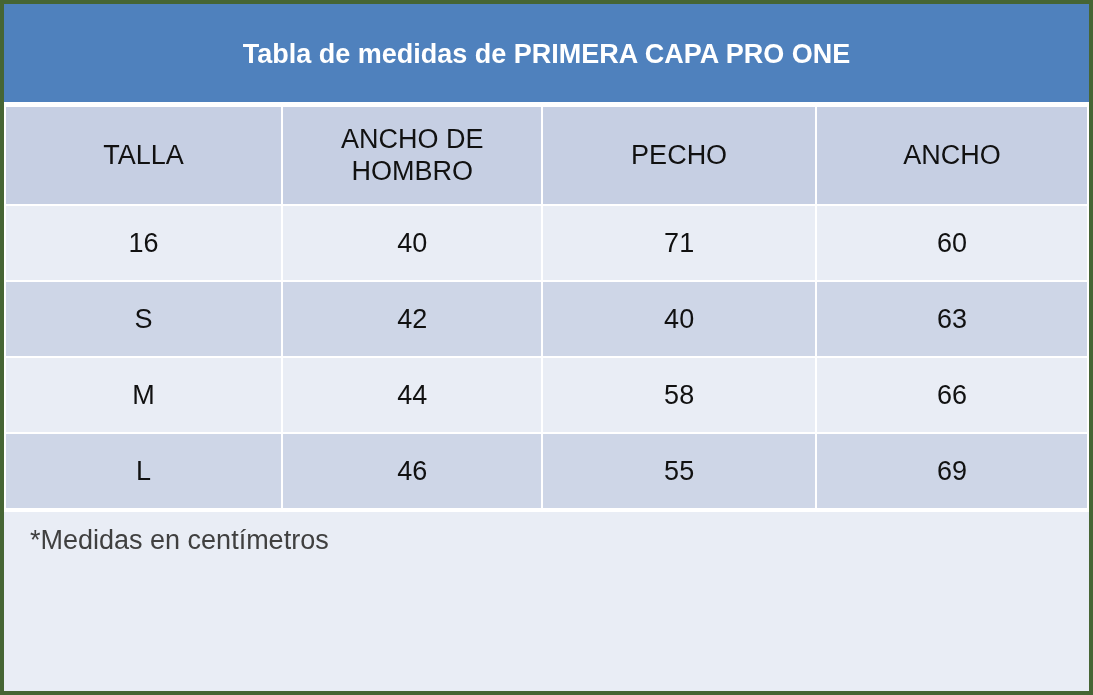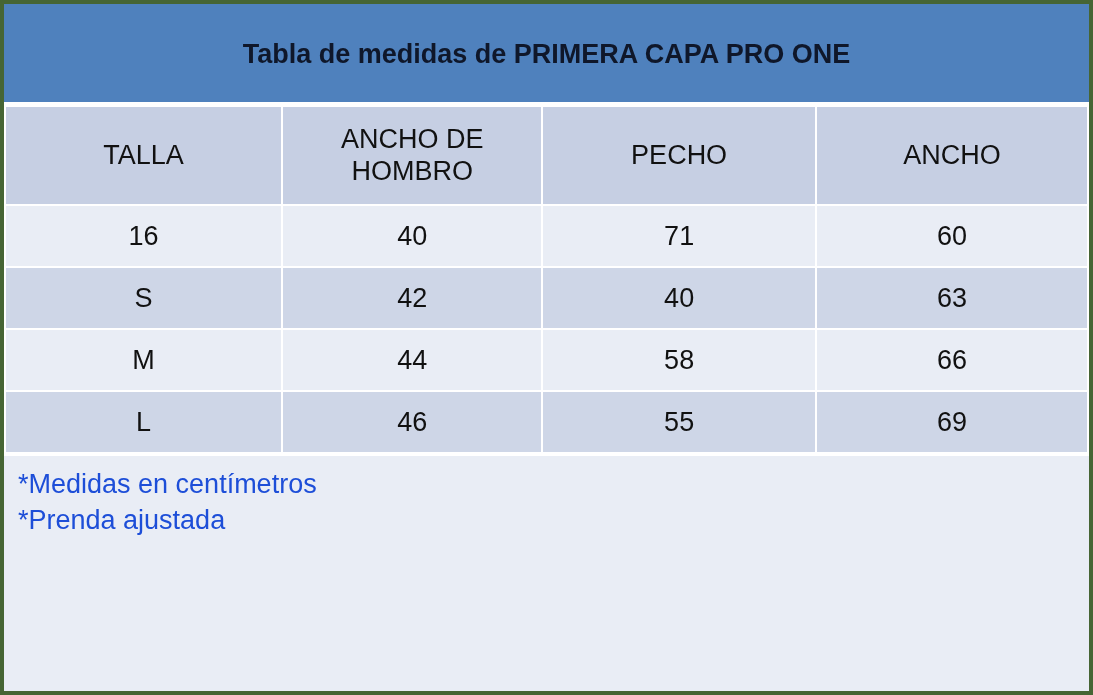--- a/index.html
+++ b/index.html
@@ -26,21 +26,21 @@
     left: 0;
     top: 0;
     width: 1085px;
     height: 687px;
     box-sizing: border-box;
     display: flex;
     flex-direction: column;
   }
   .title-bar {
     background: #4f81bd;
-    color: #0f172a;
+    color: #ffffff;
     font-size: 27px;
     font-weight: bold;
     text-align: center;
     height: 101px;
     line-height: 101px;
     box-sizing: border-box;
     border-bottom: 3px solid #ffffff;
     overflow: hidden;
     white-space: nowrap;
   }
@@ -54,21 +54,21 @@
   table.measure col.c3 { width: 25.3%; }
   table.measure col.c4 { width: 25.1%; }
 
   table.measure th,
   table.measure td {
     border: 2px solid #ffffff;
     text-align: center;
     font-size: 27px;
     color: #111111;
     font-weight: normal;
-    padding: 0;
+    padding: 7px;
   }
   table.measure thead th {
     background: #c6cfe3;
     height: 97px;
     line-height: 1.15;
     vertical-align: middle;
     padding: 0 6px;
   }
   table.measure tbody td {
     height: 60px;
@@ -79,23 +79,24 @@
 
   .footnotes {
     background: #e9edf5;
     flex: 1 1 auto;
     padding: 10px 0 0 14px;
     box-sizing: border-box;
     border-top: 2px solid #ffffff;
   }
   .footnote {
     font-size: 27px;
-    color: #1d4ed8;
+    color: #404040;
     line-height: 1.35;
     white-space: nowrap;
+    margin-left: 12px;
   }
 </style>
 </head>
 <body>
 
 <div class="page">
   <div class="table-wrap">
 
     <div class="title-bar">Tabla de medidas de PRIMERA CAPA PRO ONE</div>
 
@@ -137,17 +138,16 @@
           <td>L</td>
           <td>46</td>
           <td>55</td>
           <td>69</td>
         </tr>
       </tbody>
     </table>
 
     <div class="footnotes">
       <div class="footnote">*Medidas en centímetros</div>
-      <div class="footnote">*Prenda ajustada</div>
     </div>
 
   </div>
 </div>
 
 </body></html>

